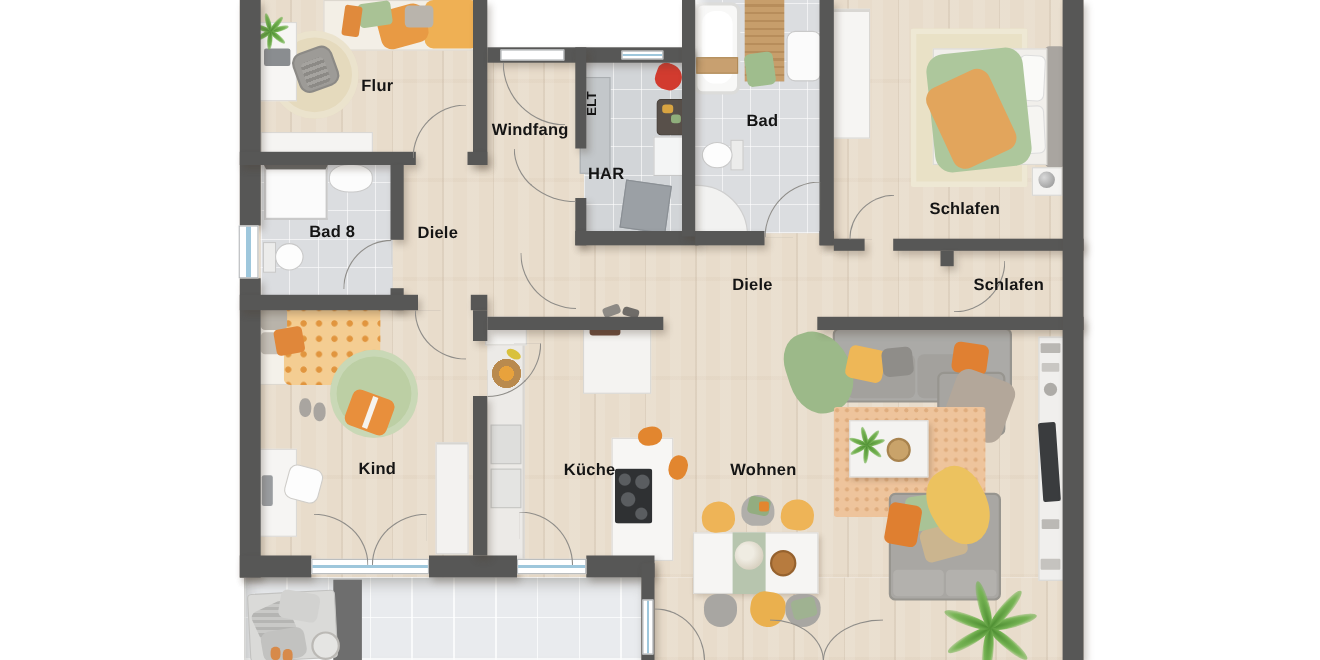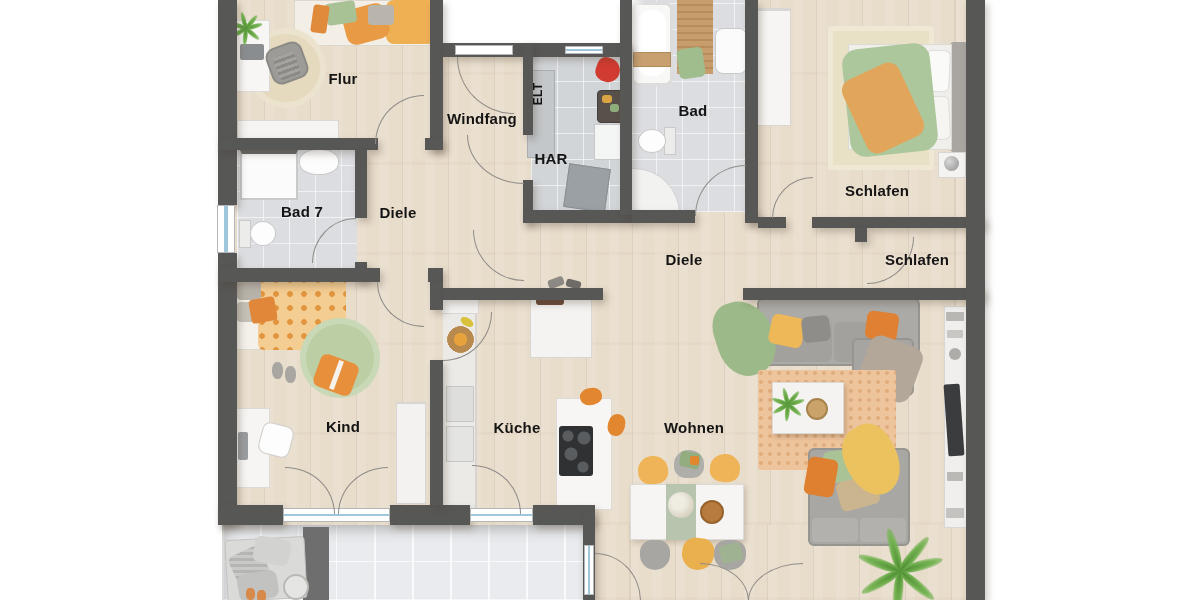--- a/index.html
+++ b/index.html
@@ -269,21 +269,21 @@
   <div class="arc tr" style="left:700px;top:563px;width:48px;height:37px"></div>
   <div class="arc tl" style="left:748px;top:563px;width:54px;height:37px"></div>
 
 
   <div class="lbl" style="left:343px;top:78px">Flur</div>
   <div class="lbl" style="left:482px;top:118px">Windfang</div>
   <div class="lbl v" style="left:538px;top:94px">ELT</div>
   <div class="lbl" style="left:551px;top:158px">HAR</div>
   <div class="lbl" style="left:693px;top:110px">Bad</div>
   <div class="lbl" style="left:877px;top:190px">Schlafen</div>
-  <div class="lbl" style="left:302px;top:211px">Bad 7</div>
+  <div class="lbl" style="left:302px;top:211px">Bad 8</div>
   <div class="lbl" style="left:398px;top:212px">Diele</div>
   <div class="lbl" style="left:684px;top:259px">Diele</div>
   <div class="lbl" style="left:917px;top:259px">Schlafen</div>
   <div class="lbl" style="left:343px;top:426px">Kind</div>
-  <div class="lbl" style="left:517px;top:427px">Küche</div>
+  <div class="lbl" style="left:536px;top:427px">Küche</div>
   <div class="lbl" style="left:694px;top:427px">Wohnen</div>
 
 </div>
 
 </body></html>

